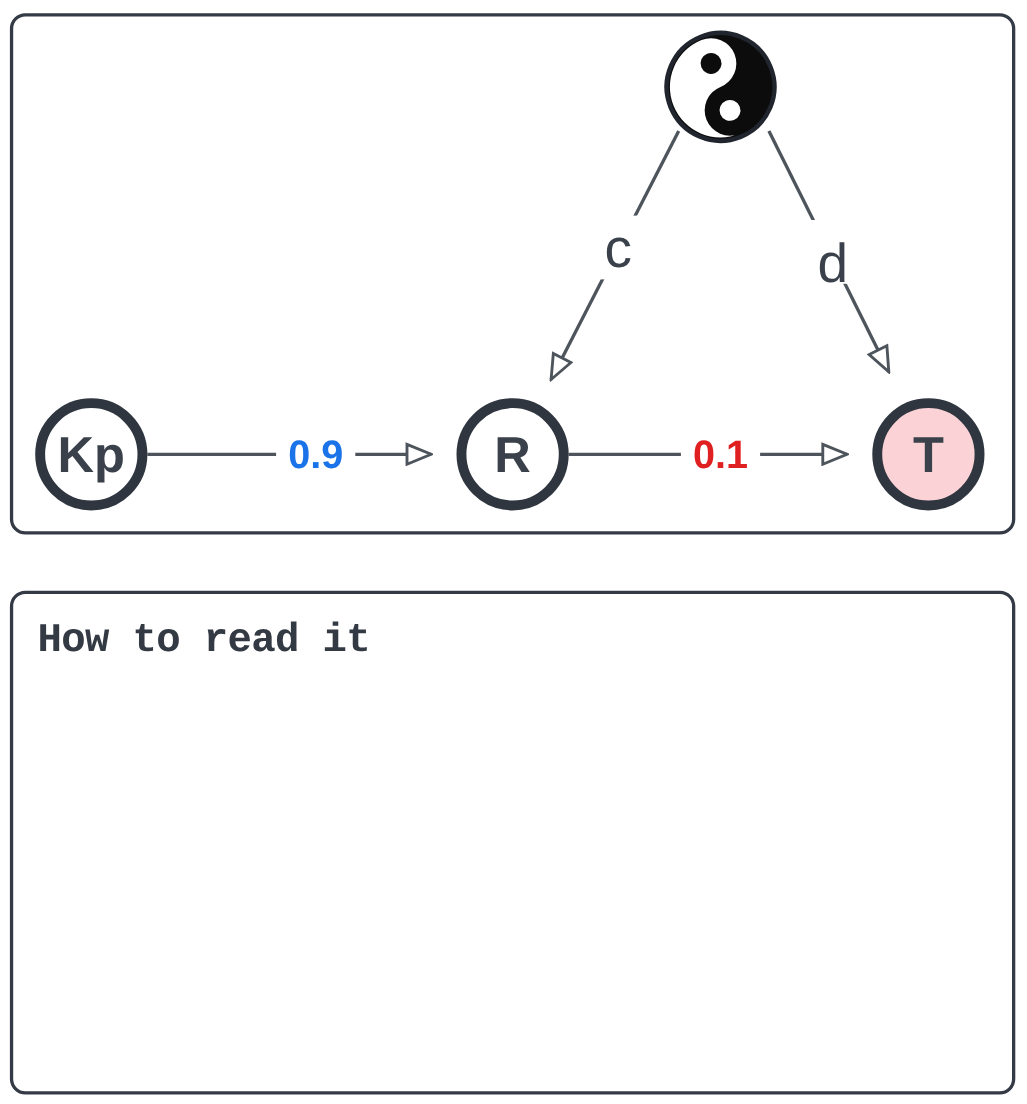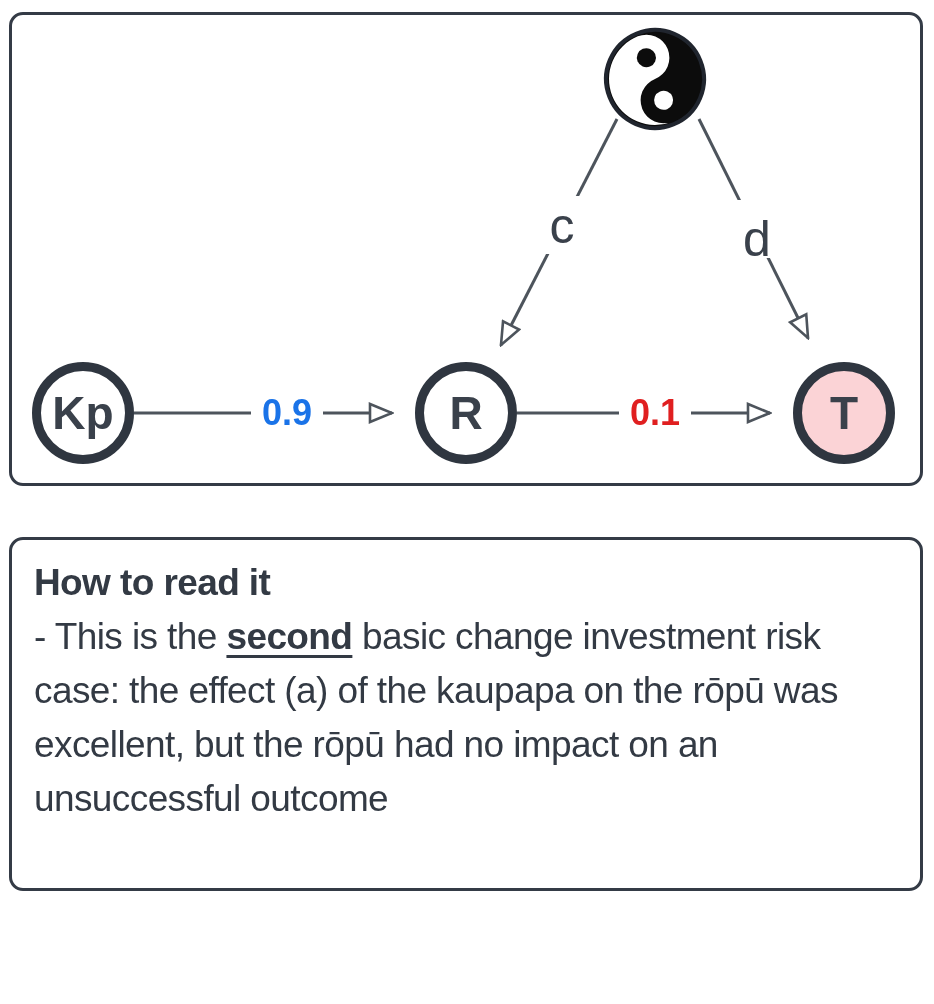--- a/index.html
+++ b/index.html
@@ -6,22 +6,22 @@
   body {
     width:934px; height:1004px; position:relative; overflow:hidden;
     font-family:"Liberation Sans","DejaVu Sans",sans-serif;
     color:#333a44;
   }
   .panel {
     position:absolute; background:#ffffff;
     border:3px solid #343b46; border-radius:14px; box-sizing:border-box;
   }
   .panel-diagram { left:9px; top:12px; width:914px; height:474px; }
-  .panel-notes   { left:9px; top:537px; width:914px; height:354px;
-                   padding:16px 22px 4px; overflow:hidden; }
+  .panel-notes   { left:9px; top:537px; width:914px; height:458px;
+                   padding:16px 22px 4px; overflow:hidden;font-family:Liberation Mono, monospace; }
   .panel-notes h2 {
     margin:0; font-size:37px; line-height:54px; font-weight:bold;
     letter-spacing:-0.6px; color:#333a44;
   }
   .panel-notes p {
     margin:0; font-size:37px; line-height:54px;
     letter-spacing:-0.6px; color:#333a44;
   }
   .em {
     font-weight:bold; text-decoration:underline;
@@ -74,14 +74,13 @@
   <g transform="translate(655,79) rotate(-22)">
     <circle cx="0" cy="0" r="49" fill="#0c0c0c" stroke="#20252e" stroke-width="4"></circle>
     <path d="M 0,46 A 46,46 0 0 1 0,-46 A 23,23 0 0 1 0,0 A 23,23 0 0 0 0,46 Z" fill="#ffffff"></path>
     <circle cx="0" cy="-23" r="9.5" fill="#0c0c0c"></circle>
     <circle cx="0" cy="23" r="9.5" fill="#ffffff"></circle>
   </g>
 </svg>
 
 <div class="panel panel-notes">
   <h2>How to read it</h2>
-  <p><span>- This is the </span><span class="em">second</span><span> basic change investment risk case: the effect (a) of the kaupapa on the rōpū was excellent, but the rōpū had no impact on an unsuccessful outcome</span></p>
 </div>
 
 </body></html>

